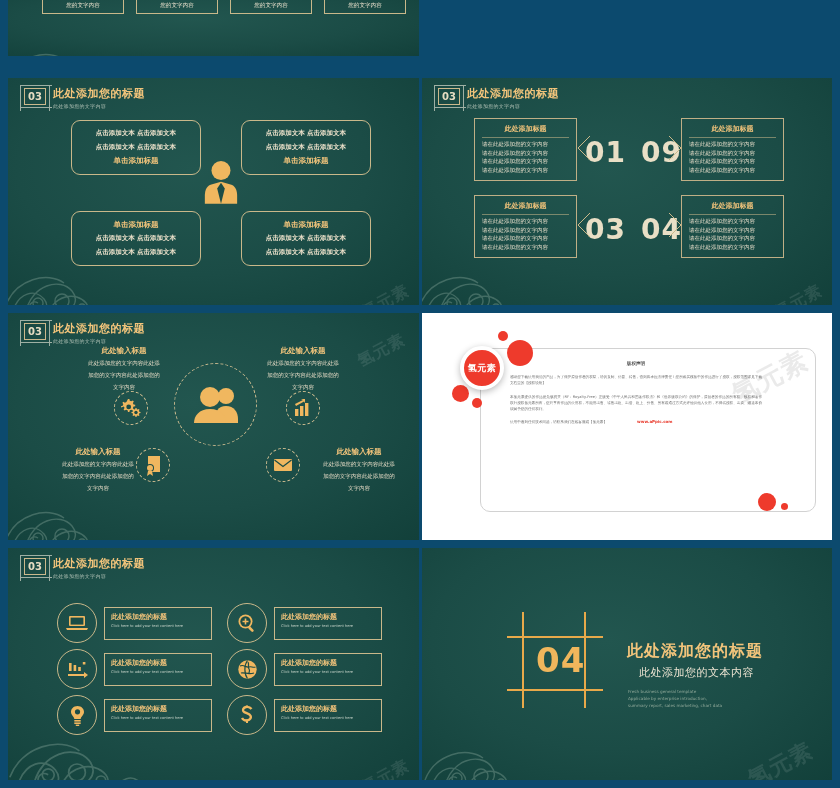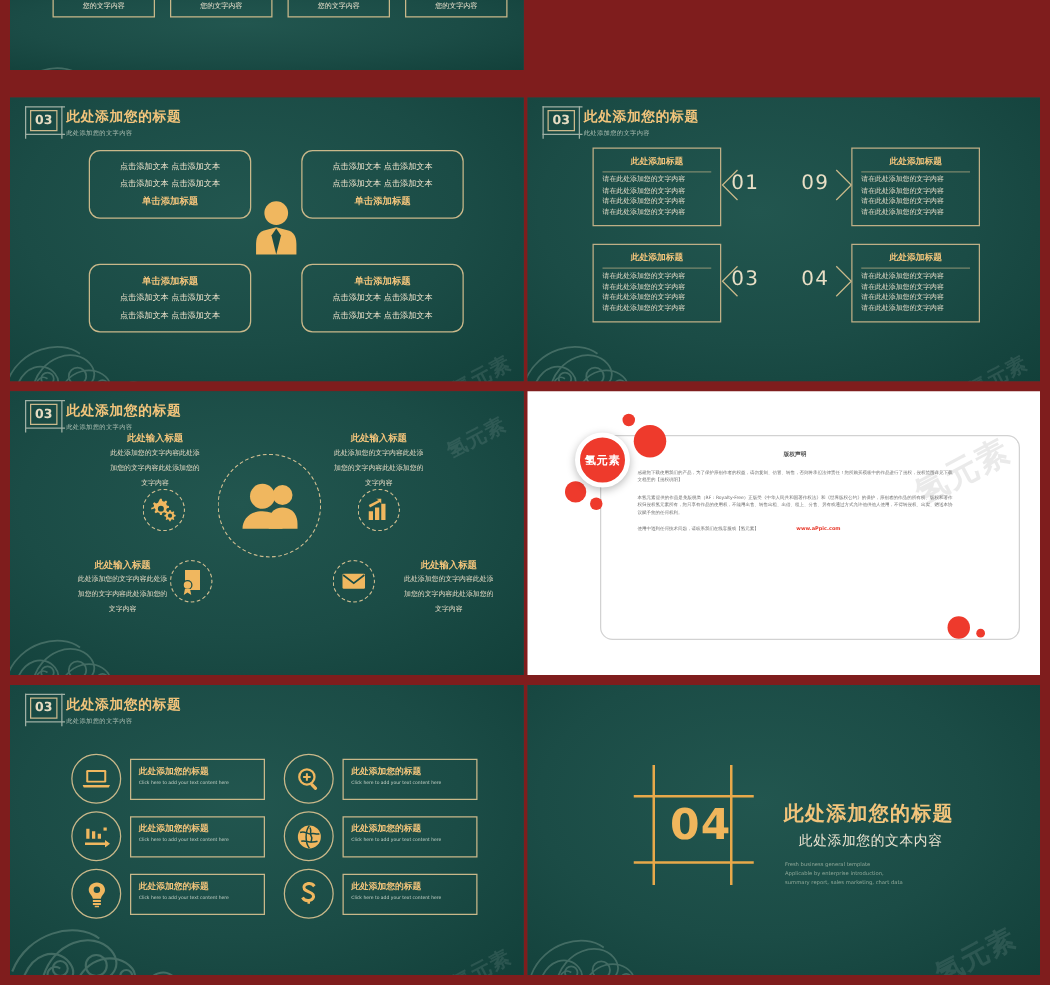--- a/index.html
+++ b/index.html
@@ -5,21 +5,21 @@
   * { box-sizing: border-box; margin: 0; padding: 0; }
   html, body {
     width: 840px; height: 788px;
     background: #E8E6E2;
     font-family: "DejaVu Sans", "Liberation Sans", sans-serif;
     overflow: hidden;
   }
   .gallery {
     position: relative;
     width: 840px; height: 788px;
-    background: #7f1d1d;
+    background: #0c4a6e;
   }
 
   
   .slide {
     position: absolute;
     overflow: hidden;
     background: #1B4C46;
   }
   .slide.white { background: #FFFFFF; }
 
@@ -95,40 +95,40 @@
   .boxA {
     position: absolute;
     width: 130px; height: 55px;
     border: 1px solid #C9B88A;
     border-radius: 9px;
     display: flex; flex-direction: column;
     align-items: center; justify-content: center;
     gap: 4px; padding: 4px;
   }
   .boxA .bt { font-size: 7.5px; font-weight: bold; color: #F2C47B; }
-  .boxA .bl { font-size: 6.5px; color: #F0E4CD; line-height: 1.45; text-align: center; white-space: nowrap;}
+  .boxA .bl { font-size: 6.5px; color: #F0E4CD; line-height: 1.45; text-align: center; white-space: nowrap; font-weight: bold;}
   .person { position: absolute; width: 38px; height: 44px; }
 
   
   .boxB {
     position: absolute;
     width: 103px; height: 63px;
     border: 1px solid #BFAF86;
     padding: 5px 7px 5px 7px;
   }
   .boxB .bt {
     font-size: 7px; font-weight: bold; color: #F2C47B;
     text-align: center; padding-bottom: 3px;
     border-bottom: 1px solid rgba(201,184,138,.55);
     margin-bottom: 2px;
   }
   .boxB .bl { font-size: 5.5px; color: #E8DFCB; line-height: 1.55; }
   .bignum {
     position: absolute;
-    font-size: 16px; color: #E9DFC6; font-weight: 400; letter-spacing: 1px;
+    font-size: 28px; color: #E9DFC6; font-weight: 700; letter-spacing: 1px;
   }
   .arrowline { position: absolute; }
 
   
   .dcircle {
     position: absolute;
     border: 1px dashed #CDBC90;
     border-radius: 50%;
     display: flex; align-items: center; justify-content: center;
   }

